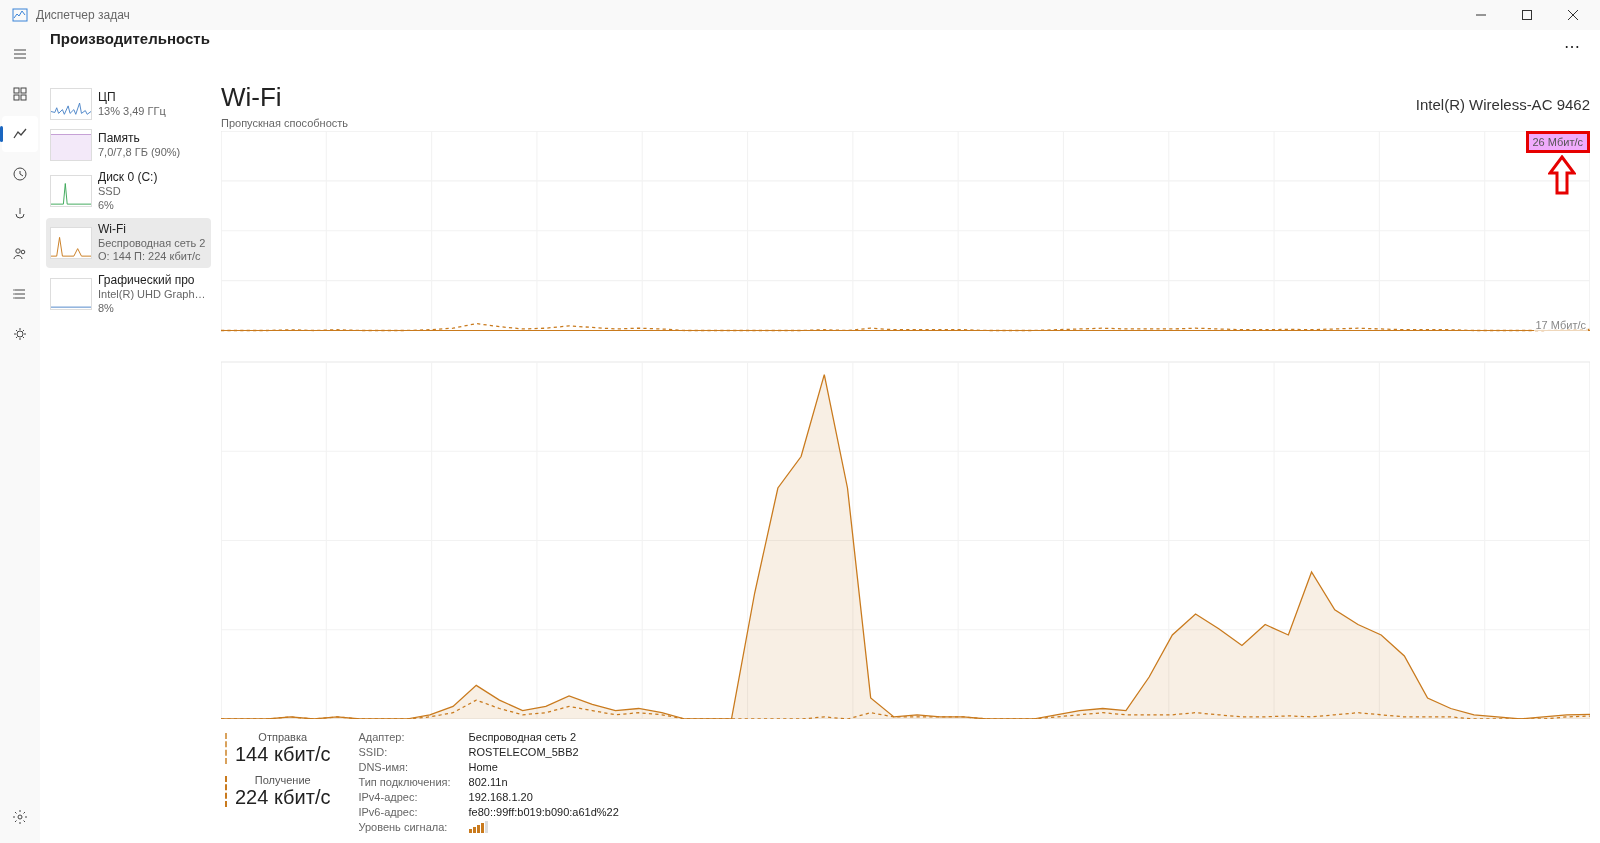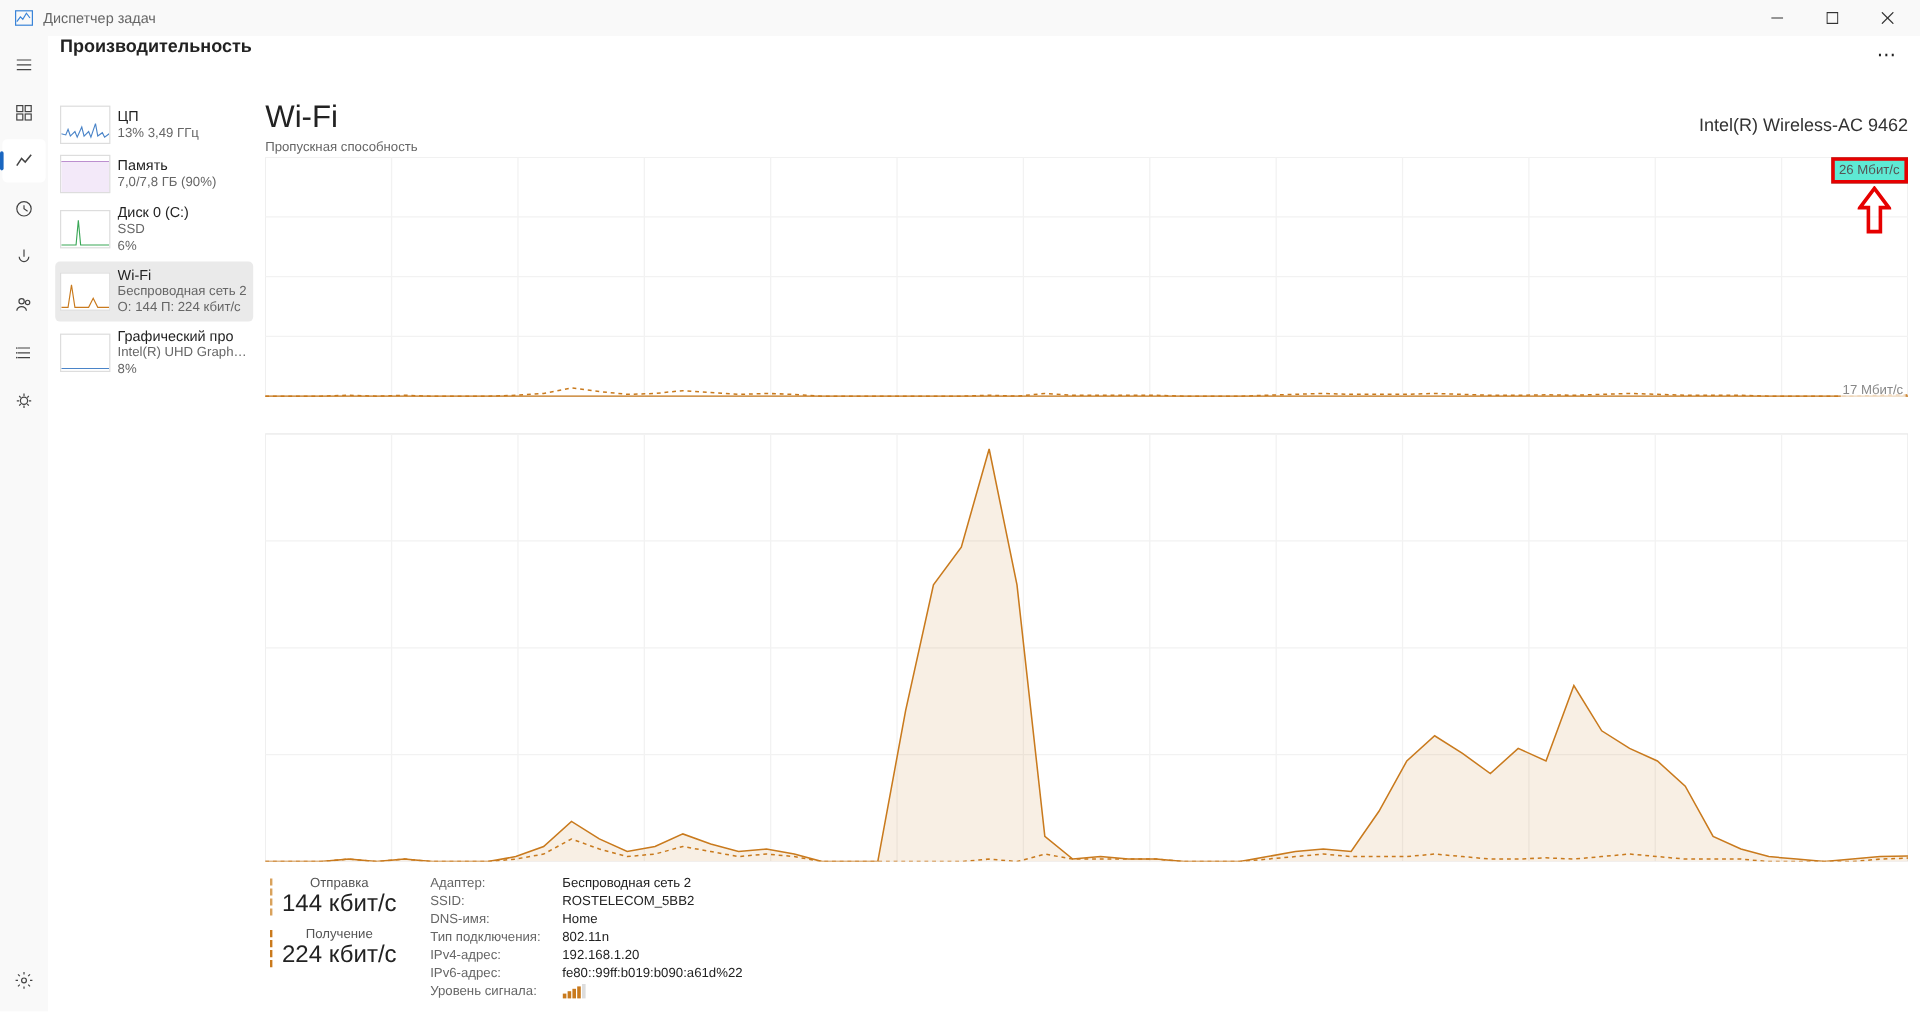--- a/index.html
+++ b/index.html
@@ -49,21 +49,21 @@
 .detail { flex:1; display:flex; flex-direction:column; padding: 0 10px 0 6px; overflow:hidden; }
 .detail-head { display:flex; align-items:flex-end; justify-content:space-between; padding: 4px 0 2px; }
 .detail-head .name { font-size: 26px; font-weight:400; }
 .detail-head .adapter { font-size: 15px; color:#333;text-align:right; }
 .chart-caption-row { display:flex; align-items:center; justify-content:space-between; font-size:11px; color:#666; margin-top:2px; }
 .chart-wrap { position:relative; flex:1; min-height:200px; margin-top:2px; }
 .chart-wrap svg { width:100%; height:100%; display:block; }
 .mid-label { position:absolute; right:2px; font-size:11px; color:#888; background:rgba(255,255,255,0.7); padding:0 2px; }
 .x-row { display:flex; justify-content:space-between; font-size:11px; color:#666; margin-top:2px; }
 
-.maxbox-highlight { position:absolute; top:0; right:0; border:3px solid #e60000; padding:0 4px; background:#5eead4; font-size:11px; color:#555; line-height:16px; }
+.maxbox-highlight { position:absolute; top:0; right:0; border:3px solid #e60000; padding:0 4px; background:#f0abfc; font-size:11px; color:#555; line-height:16px; }
 .arrow-up { position:absolute; right:14px; top:24px; }
 .arrow-up svg { display:block; }
 
 
 .stats { display:flex; gap: 28px; padding: 12px 0 8px 4px; font-size:12px; }
 .stats .col1 .label { font-size:11px; color:#555; }
 .stats .col1 .val { font-size: 20px; }
 .stats .col1 .stat-block { position:relative; padding-left:10px; margin-bottom:8px;text-align:center; }
 .stats .col1 .stat-block::before { content:''; position:absolute; left:0; top:2px; bottom:2px; width:0; border-left:2px dashed var(--c); }
 .stats .col2 { display:grid; grid-template-columns: auto auto; column-gap: 18px; row-gap: 3px; font-size:11px; align-content:start; }

